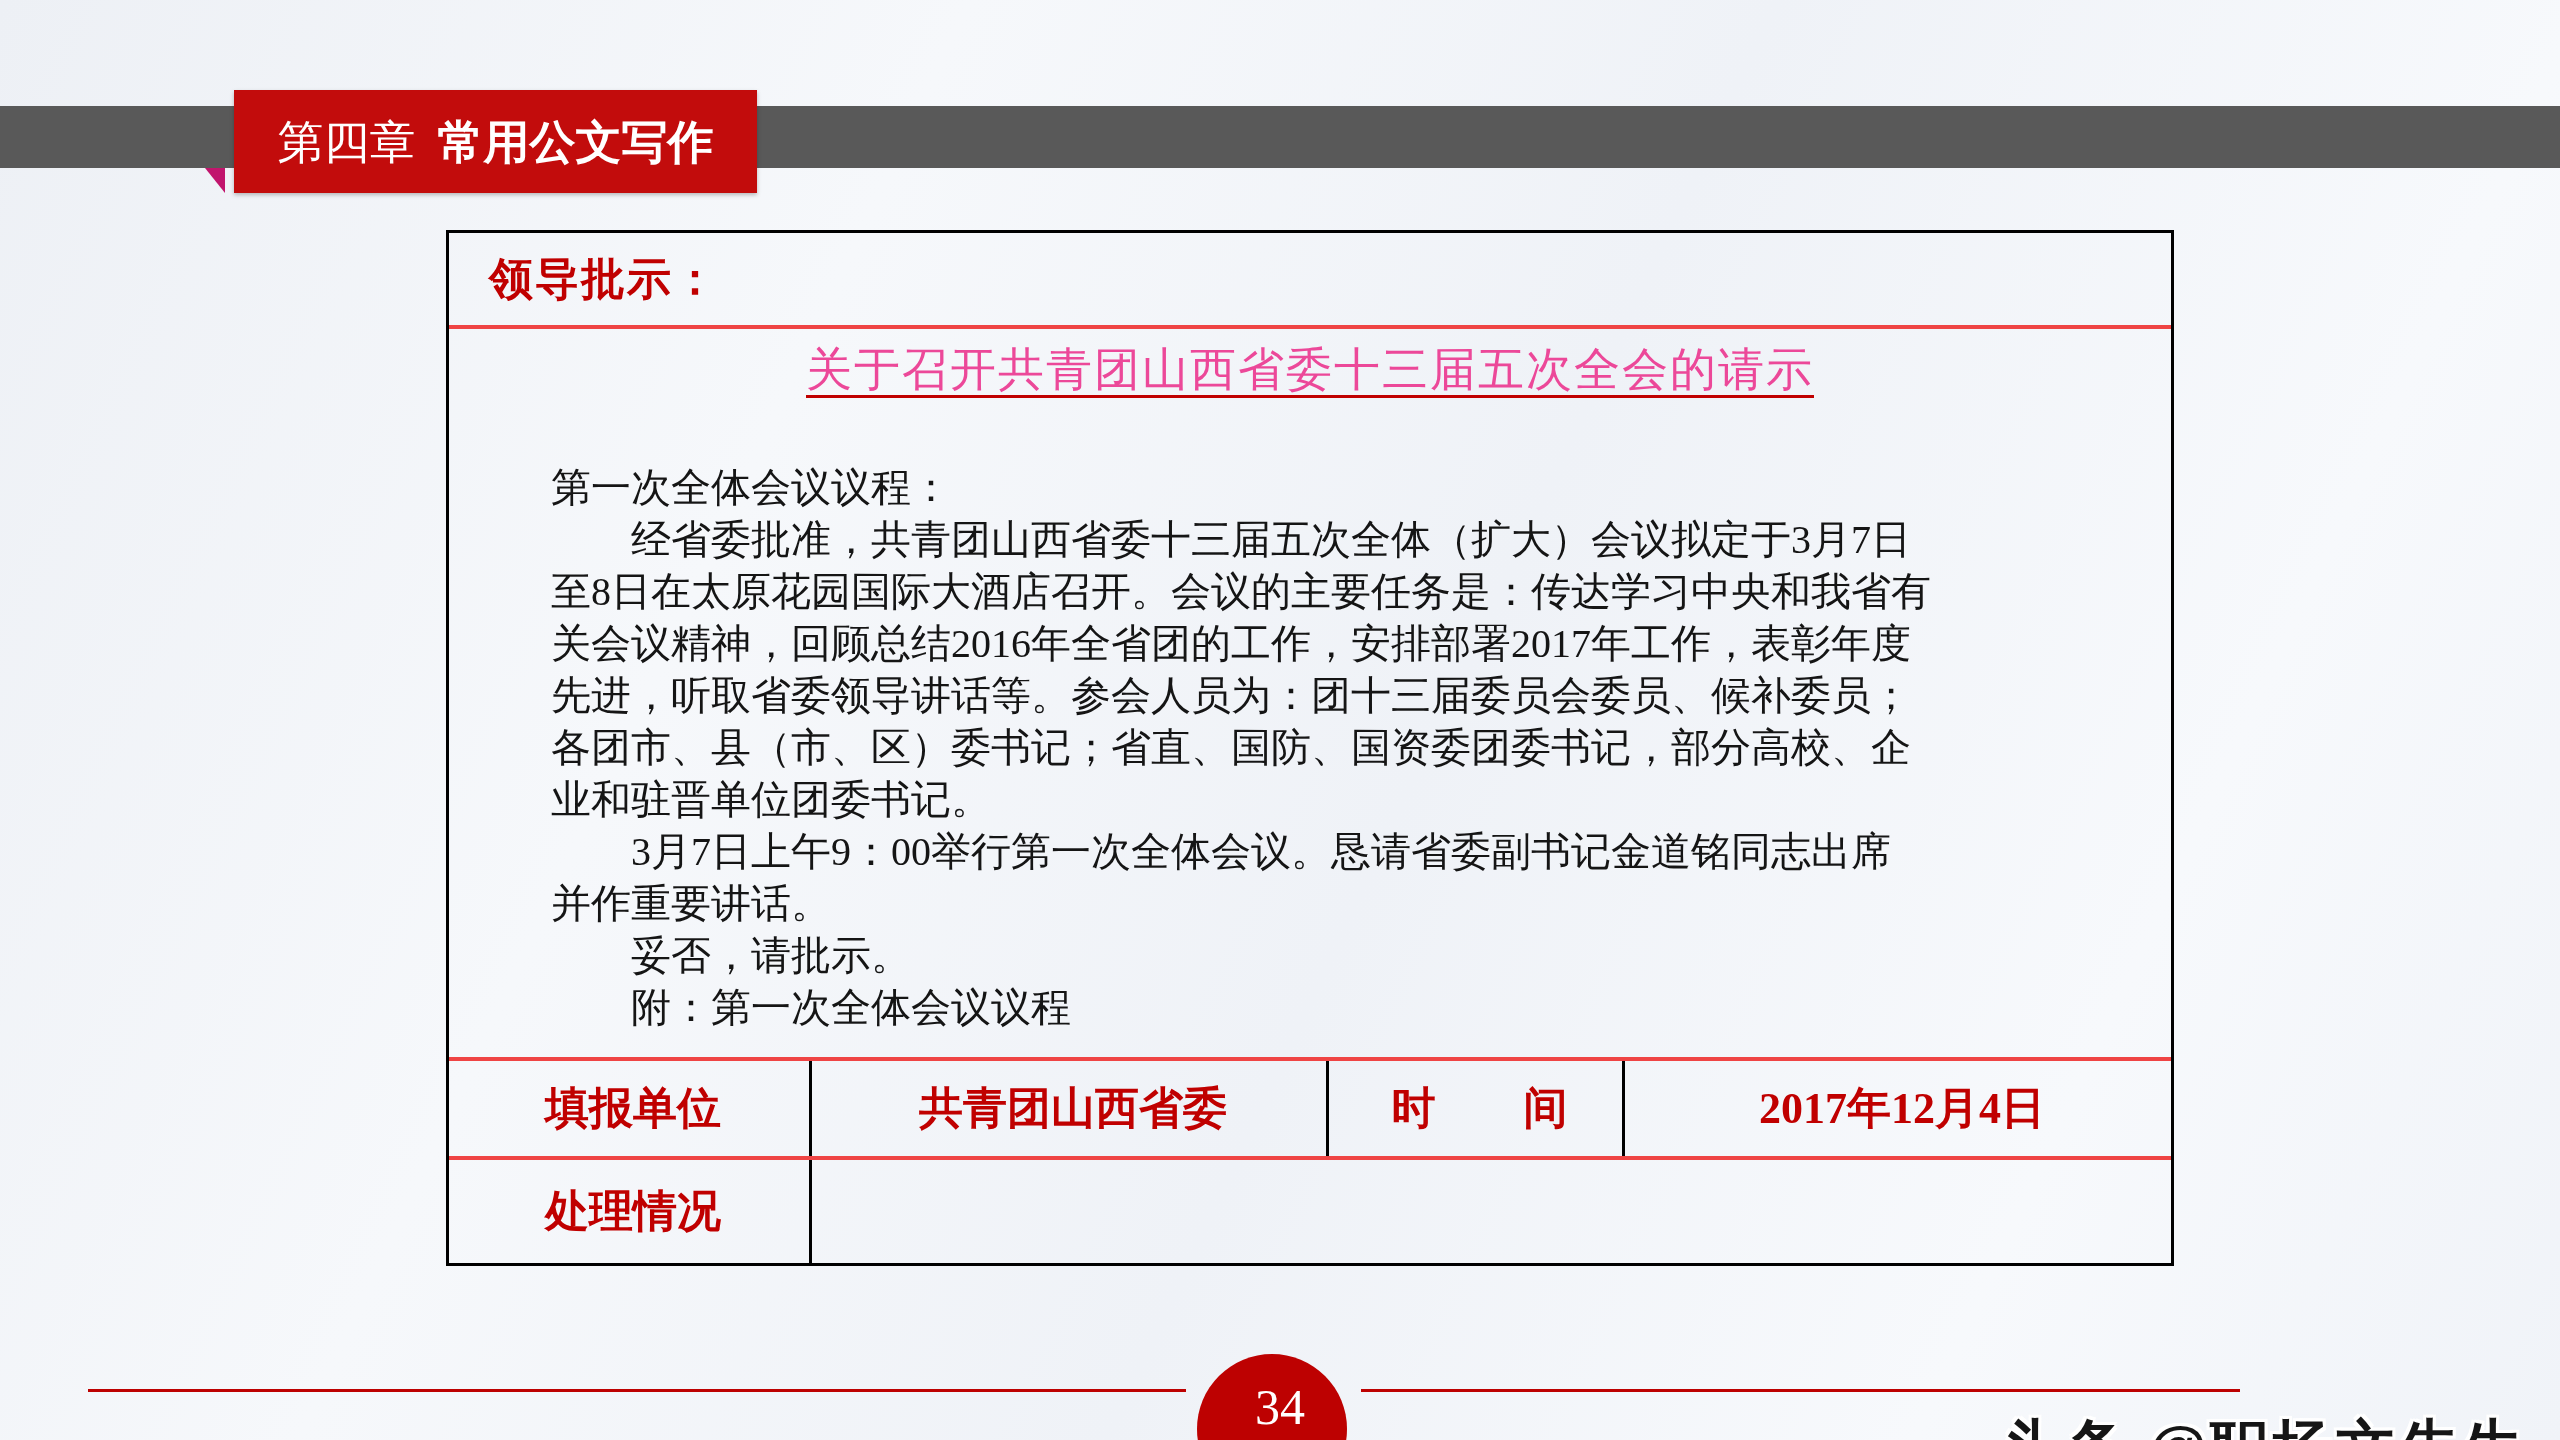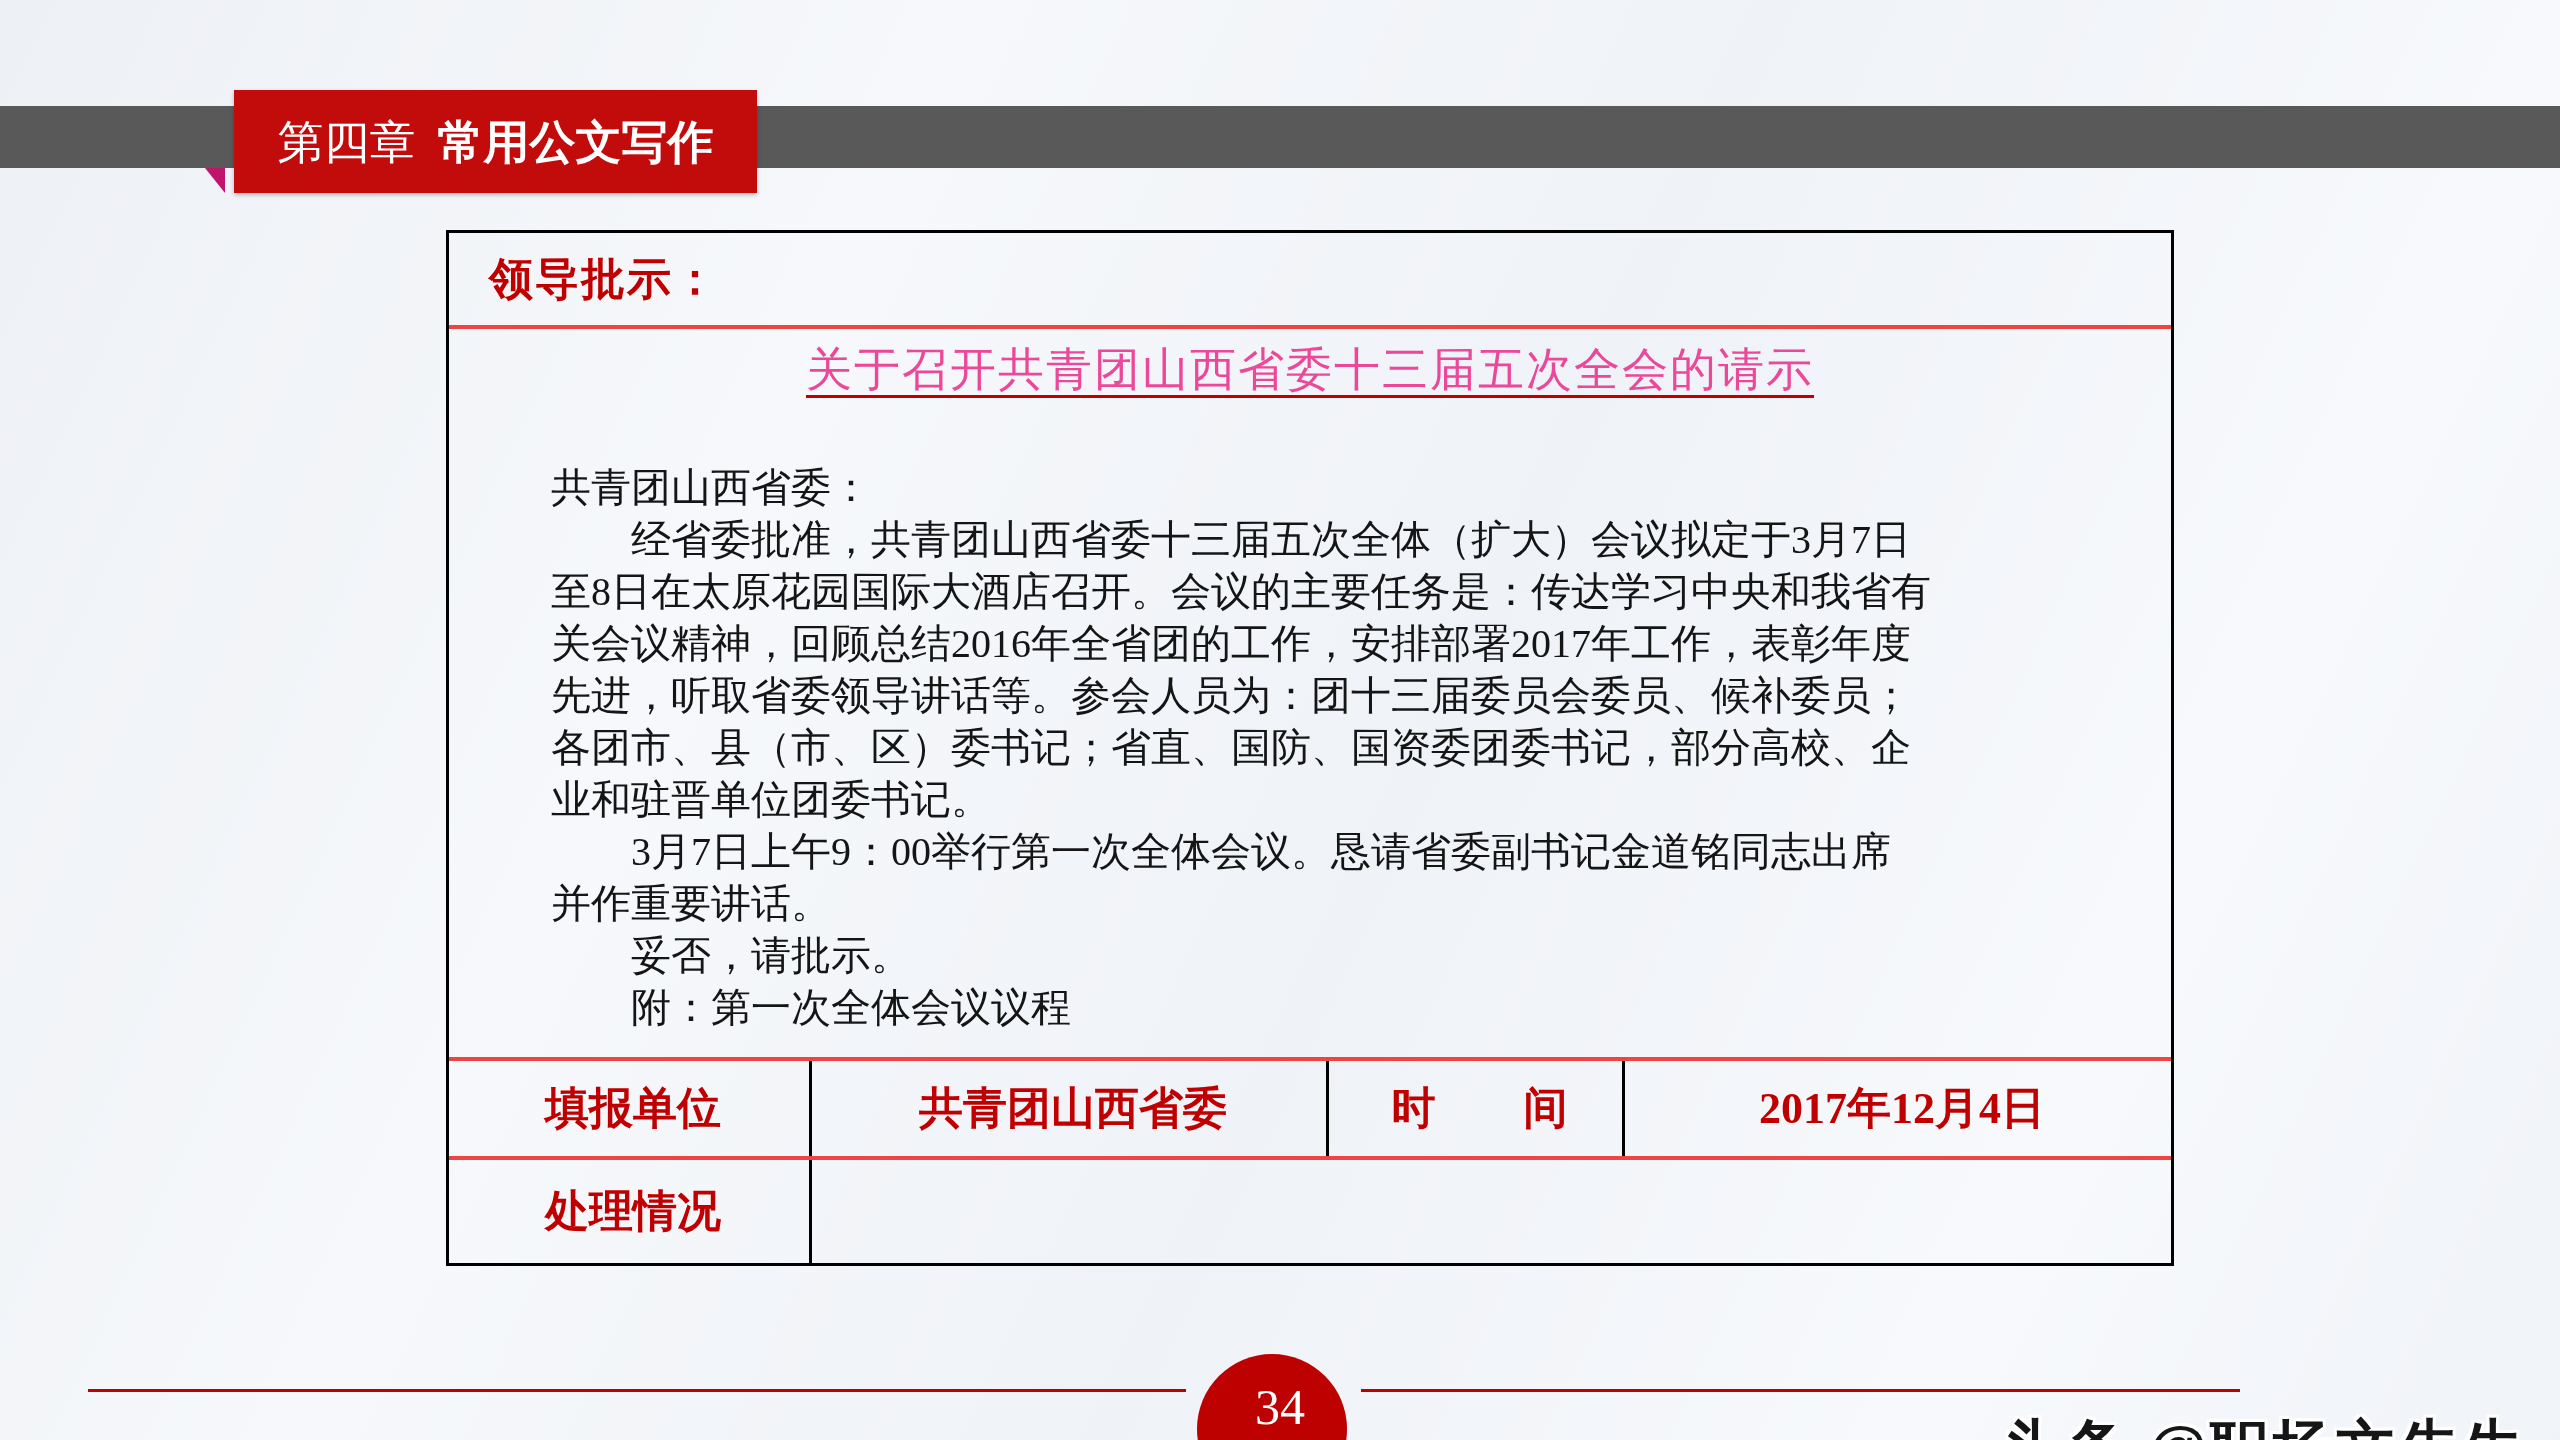--- a/index.html
+++ b/index.html
@@ -96,21 +96,21 @@
 
   <div class="doc-table">
 
     <div class="t-row row-leader">
       <span class="leader-label">领导批示：</span>
     </div>
 
     <div class="t-row row-document">
       <div class="doc-title">关于召开共青团山西省委十三届五次全会的请示</div>
       <div class="doc-body">
-        <div class="doc-line">共青团山西省委：</div>
+        <div class="doc-line">第一次全体会议议程：</div>
         <div class="doc-line">　　经省委批准，共青团山西省委十三届五次全体（扩大）会议拟定于3月7日</div>
         <div class="doc-line">至8日在太原花园国际大酒店召开。会议的主要任务是：传达学习中央和我省有</div>
         <div class="doc-line">关会议精神，回顾总结2016年全省团的工作，安排部署2017年工作，表彰年度</div>
         <div class="doc-line">先进，听取省委领导讲话等。参会人员为：团十三届委员会委员、候补委员；</div>
         <div class="doc-line">各团市、县（市、区）委书记；省直、国防、国资委团委书记，部分高校、企</div>
         <div class="doc-line">业和驻晋单位团委书记。</div>
         <div class="doc-line">　　3月7日上午9：00举行第一次全体会议。恳请省委副书记金道铭同志出席</div>
         <div class="doc-line">并作重要讲话。</div>
         <div class="doc-line">　　妥否，请批示。</div>
         <div class="doc-line">　　附：第一次全体会议议程</div>

